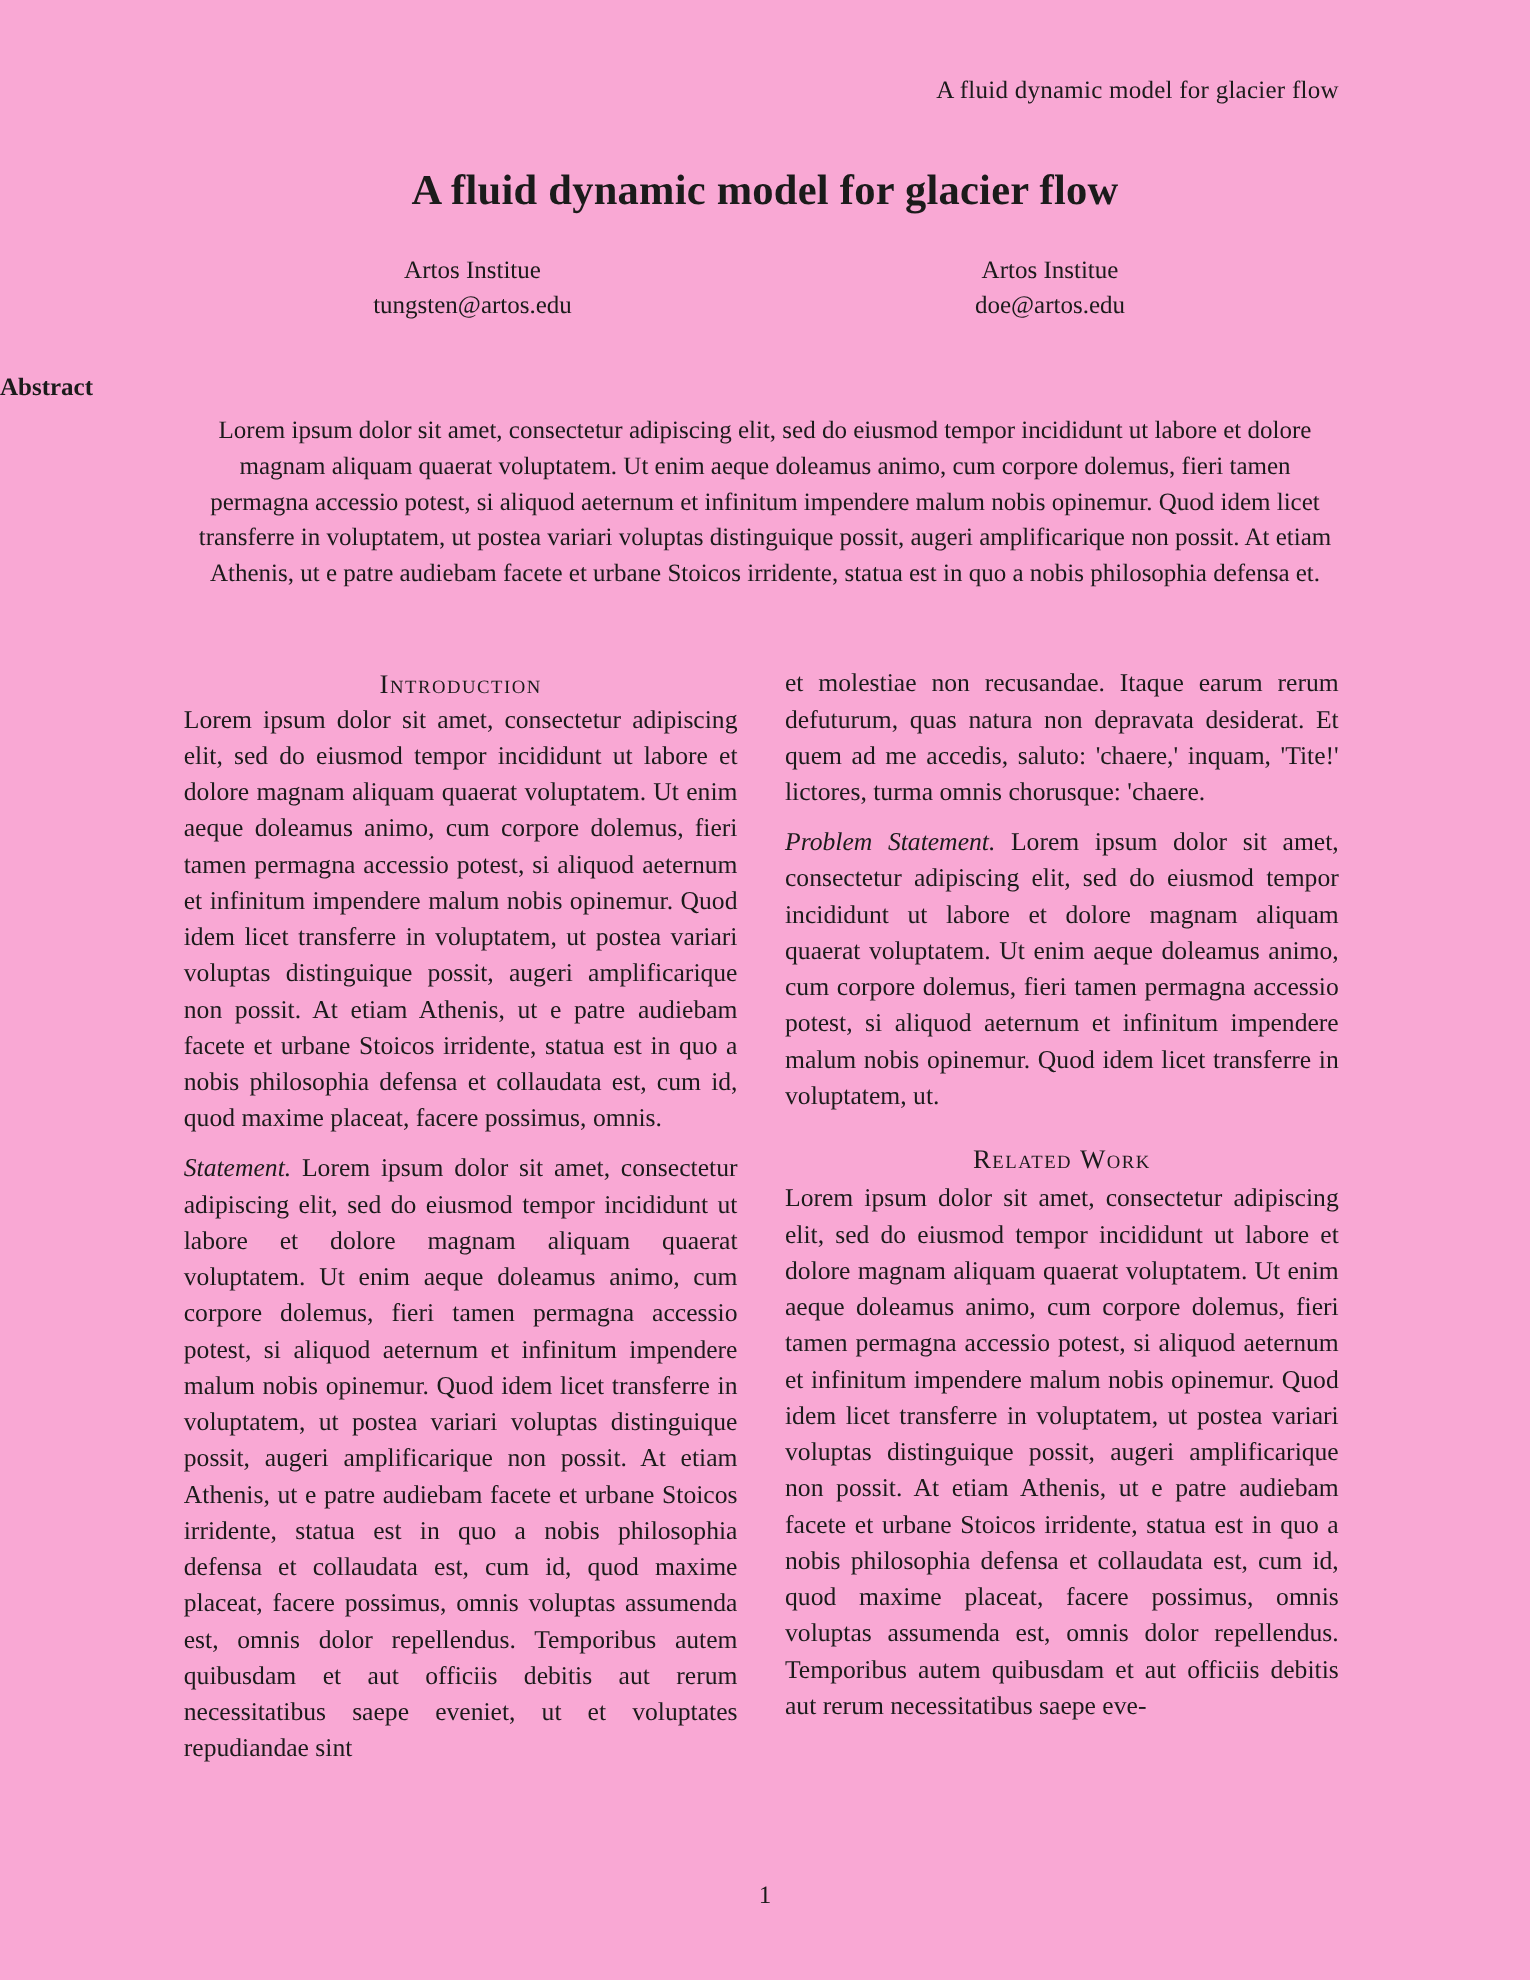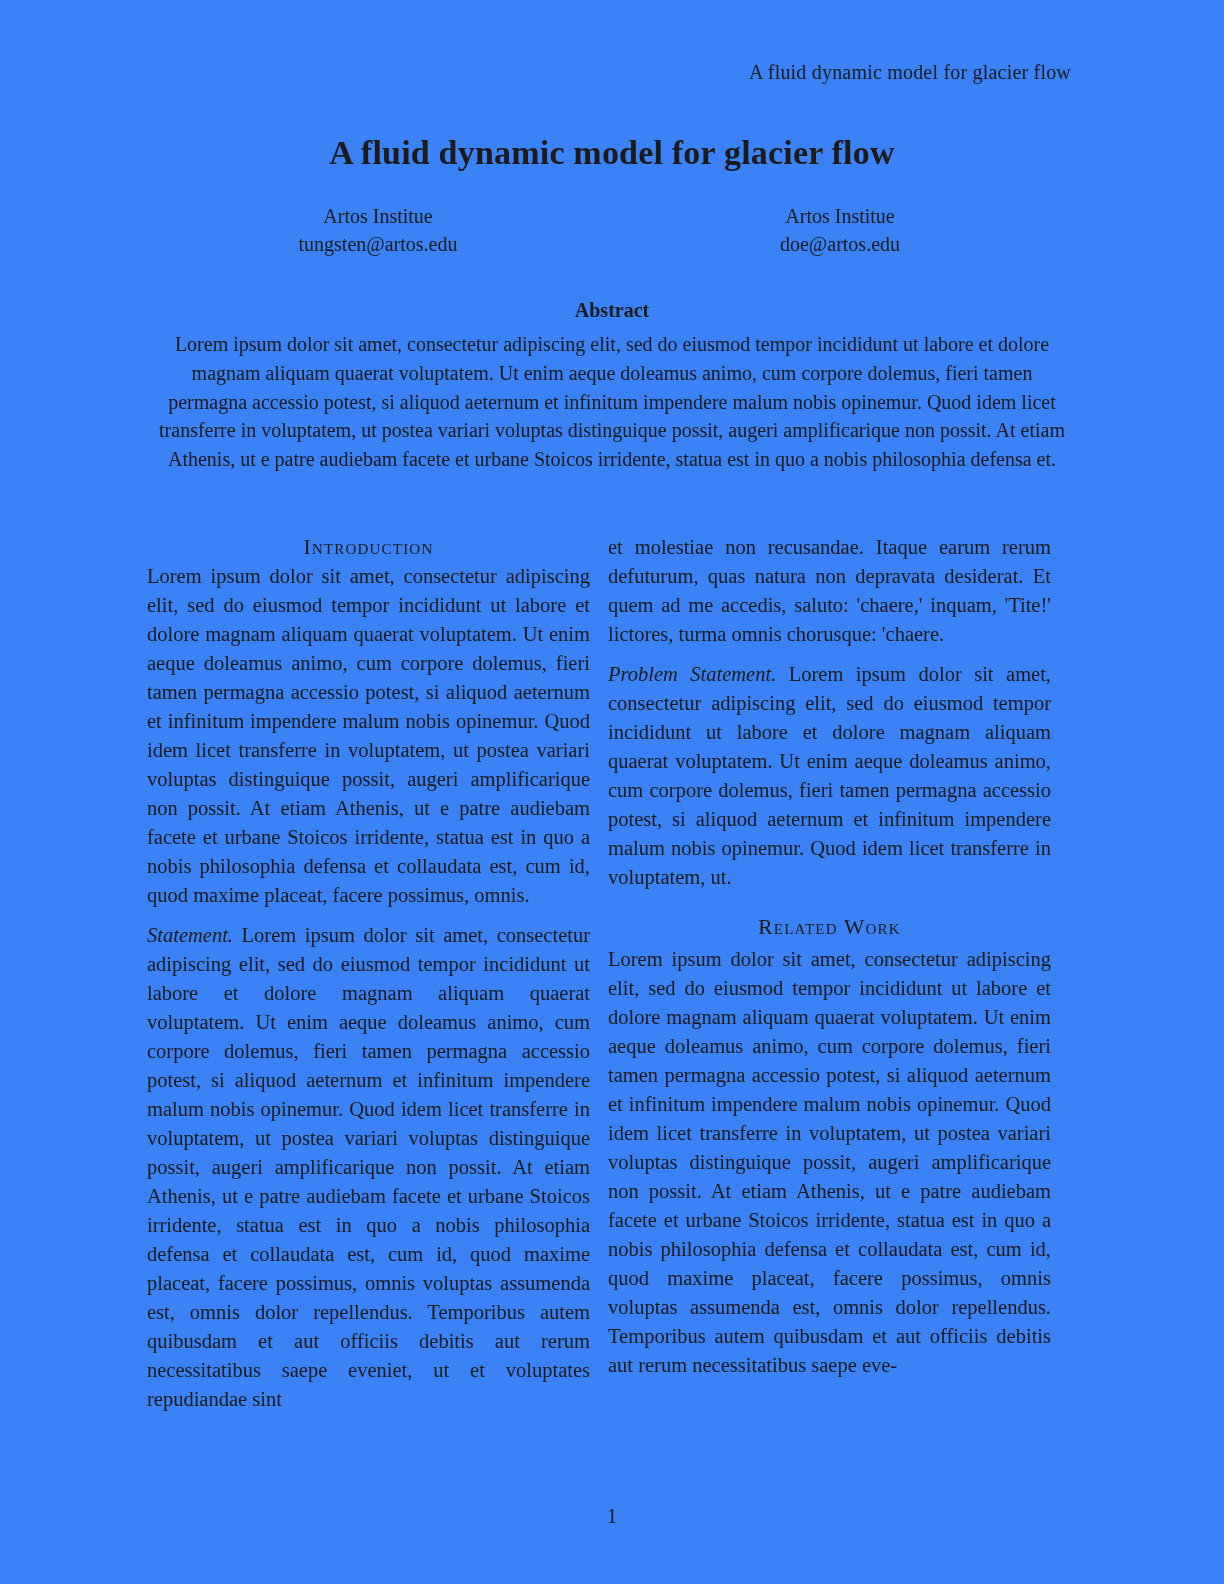--- a/index.html
+++ b/index.html
@@ -2,21 +2,21 @@
 <html lang="en"><head>
 <meta charset="utf-8">
 <style>
   * { margin: 0; padding: 0; box-sizing: border-box; }
   html, body { background: #ffffff; }
   .page {
     position: relative;
     width: 1224px;
     height: 1584px;
     margin: 0 auto;
-    background: #3b82f6;
+    background: #f9a8d4;
     color: #1b1b1b;
     font-family: "Liberation Serif", "DejaVu Serif", serif;
     overflow: hidden;
   }
   .running-head {
     position: absolute;
     top: 61px;
     right: 153px;
     font-size: 20px;
     letter-spacing: 0.2px;
@@ -43,40 +43,40 @@
     flex: 1;
     text-align: center;
     font-size: 20px;
     line-height: 28px;
   }
   .abstract-heading {
     position: absolute;
     top: 299px;
     left: 0;
     width: 100%;
-    text-align: center;
+    text-align: left;
     font-size: 20px;
     font-weight: bold;
   }
   .abstract-text {
     position: absolute;
     top: 330px;
     left: 150px;
     width: 924px;
     text-align: center;
     font-size: 20px;
     line-height: 28.8px;
   }
   .columns {
     position: absolute;
     top: 533px;
     left: 147px;
     width: 924px;
     display: flex;
-    gap: 18px;
+    gap: 38px;
   }
   .col {
     width: 443px;
     font-size: 20.5px;
     line-height: 29px;
     text-align: justify;
     hyphens: auto;
   }
   .section-heading {
     font-size: 21.5px;

